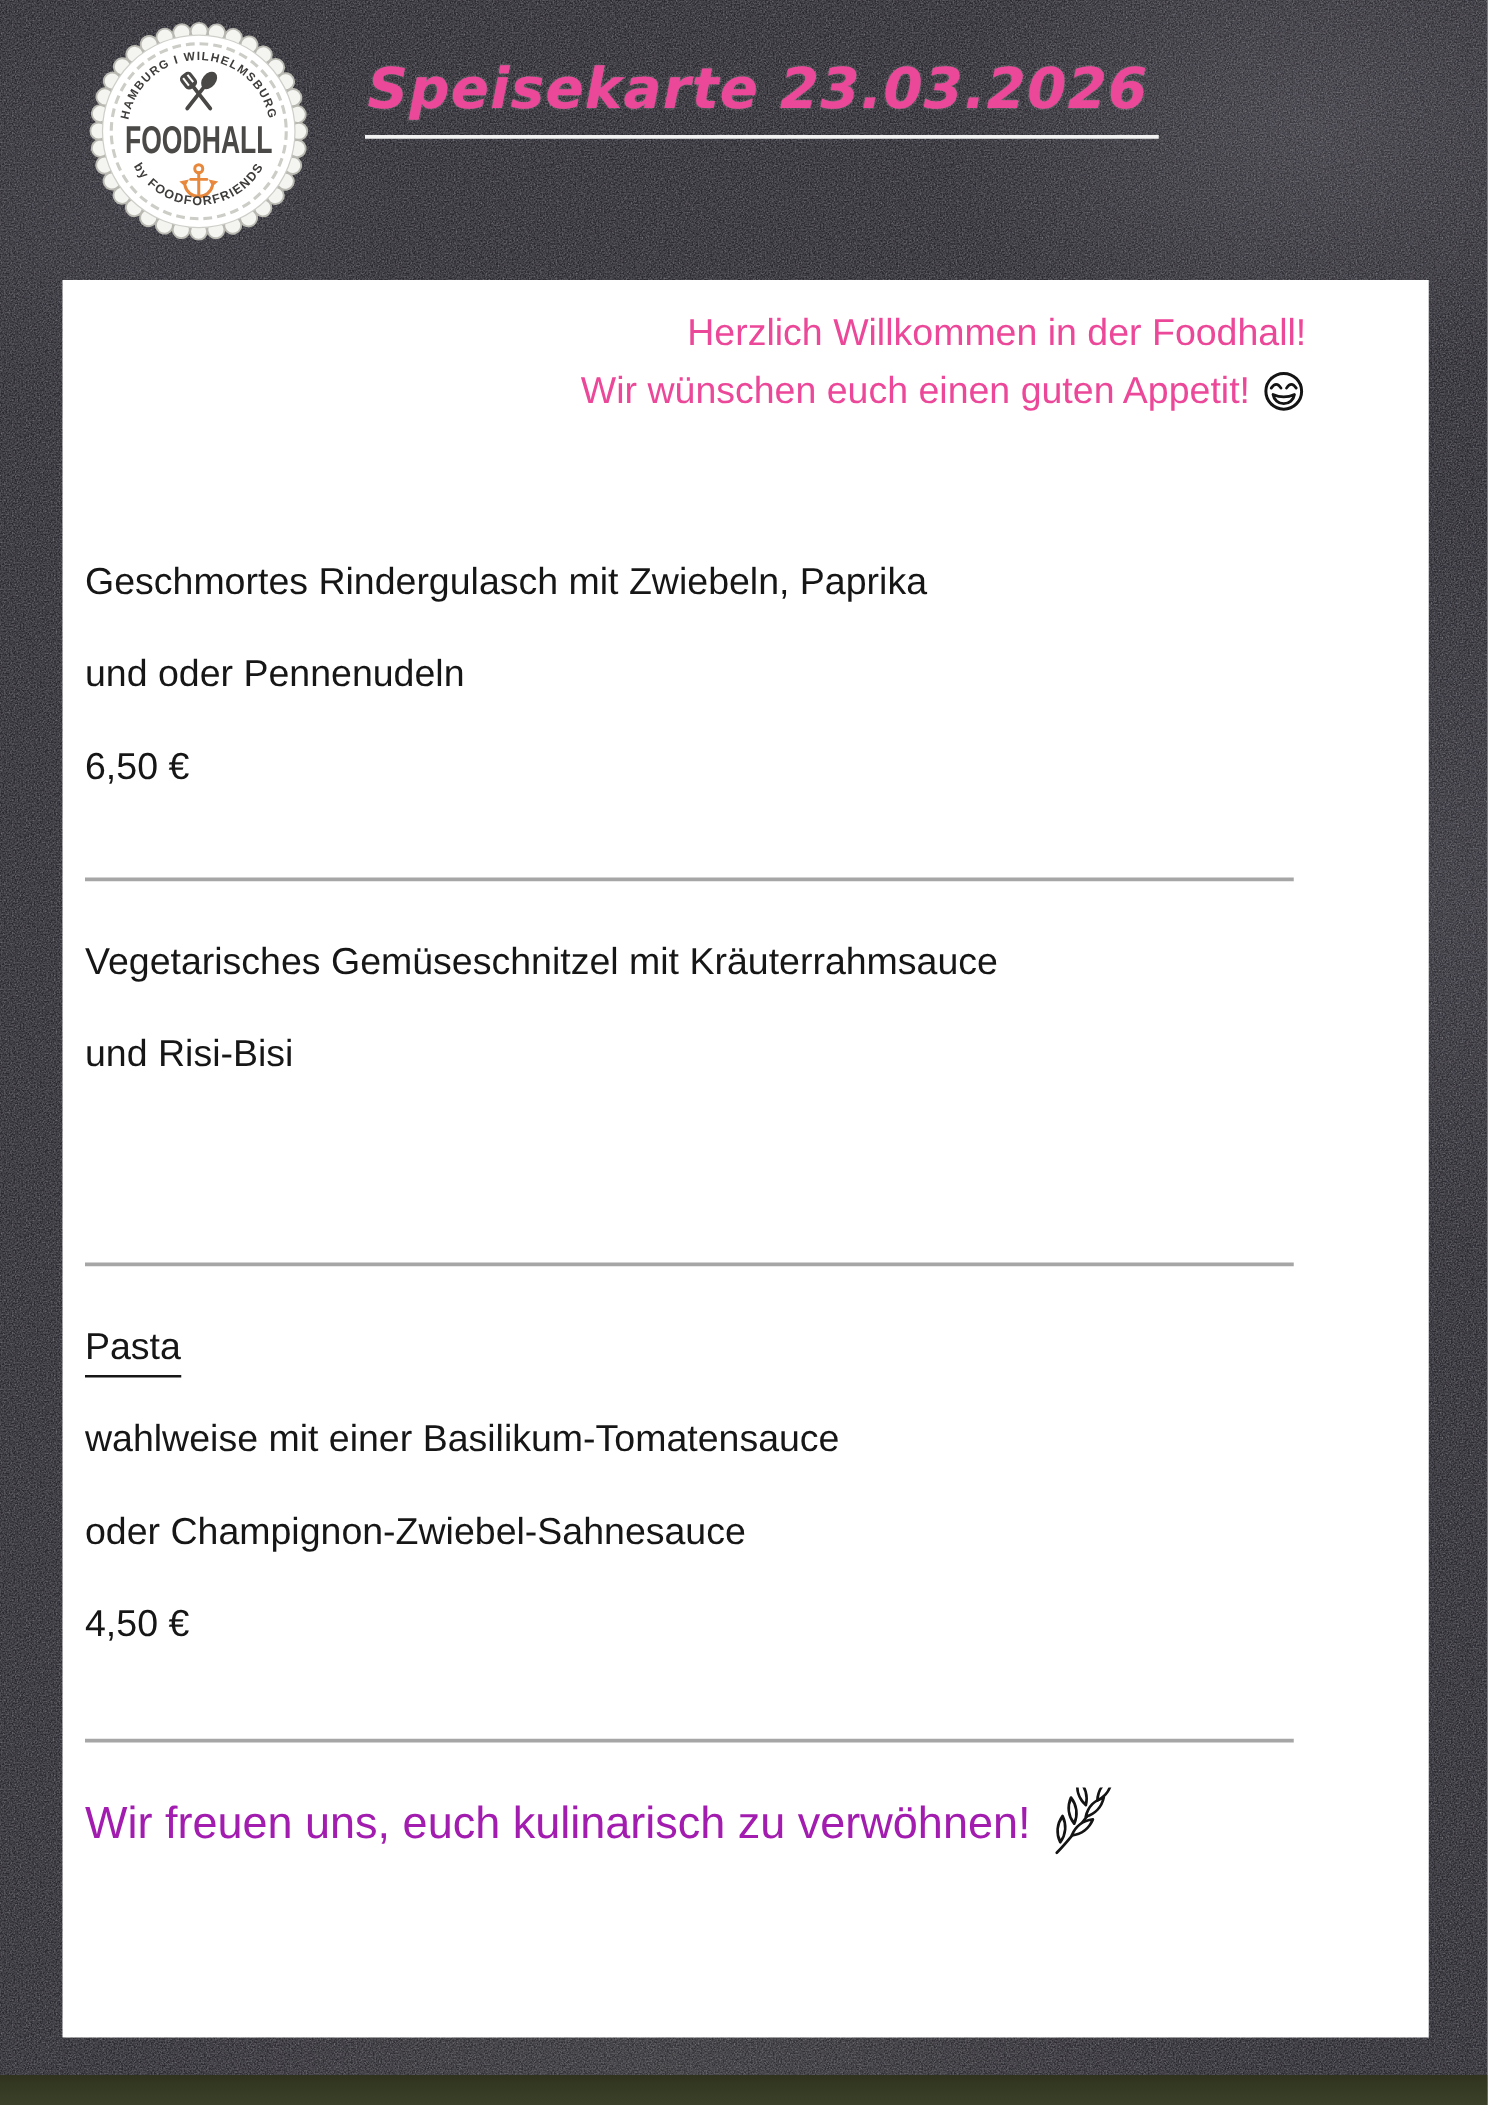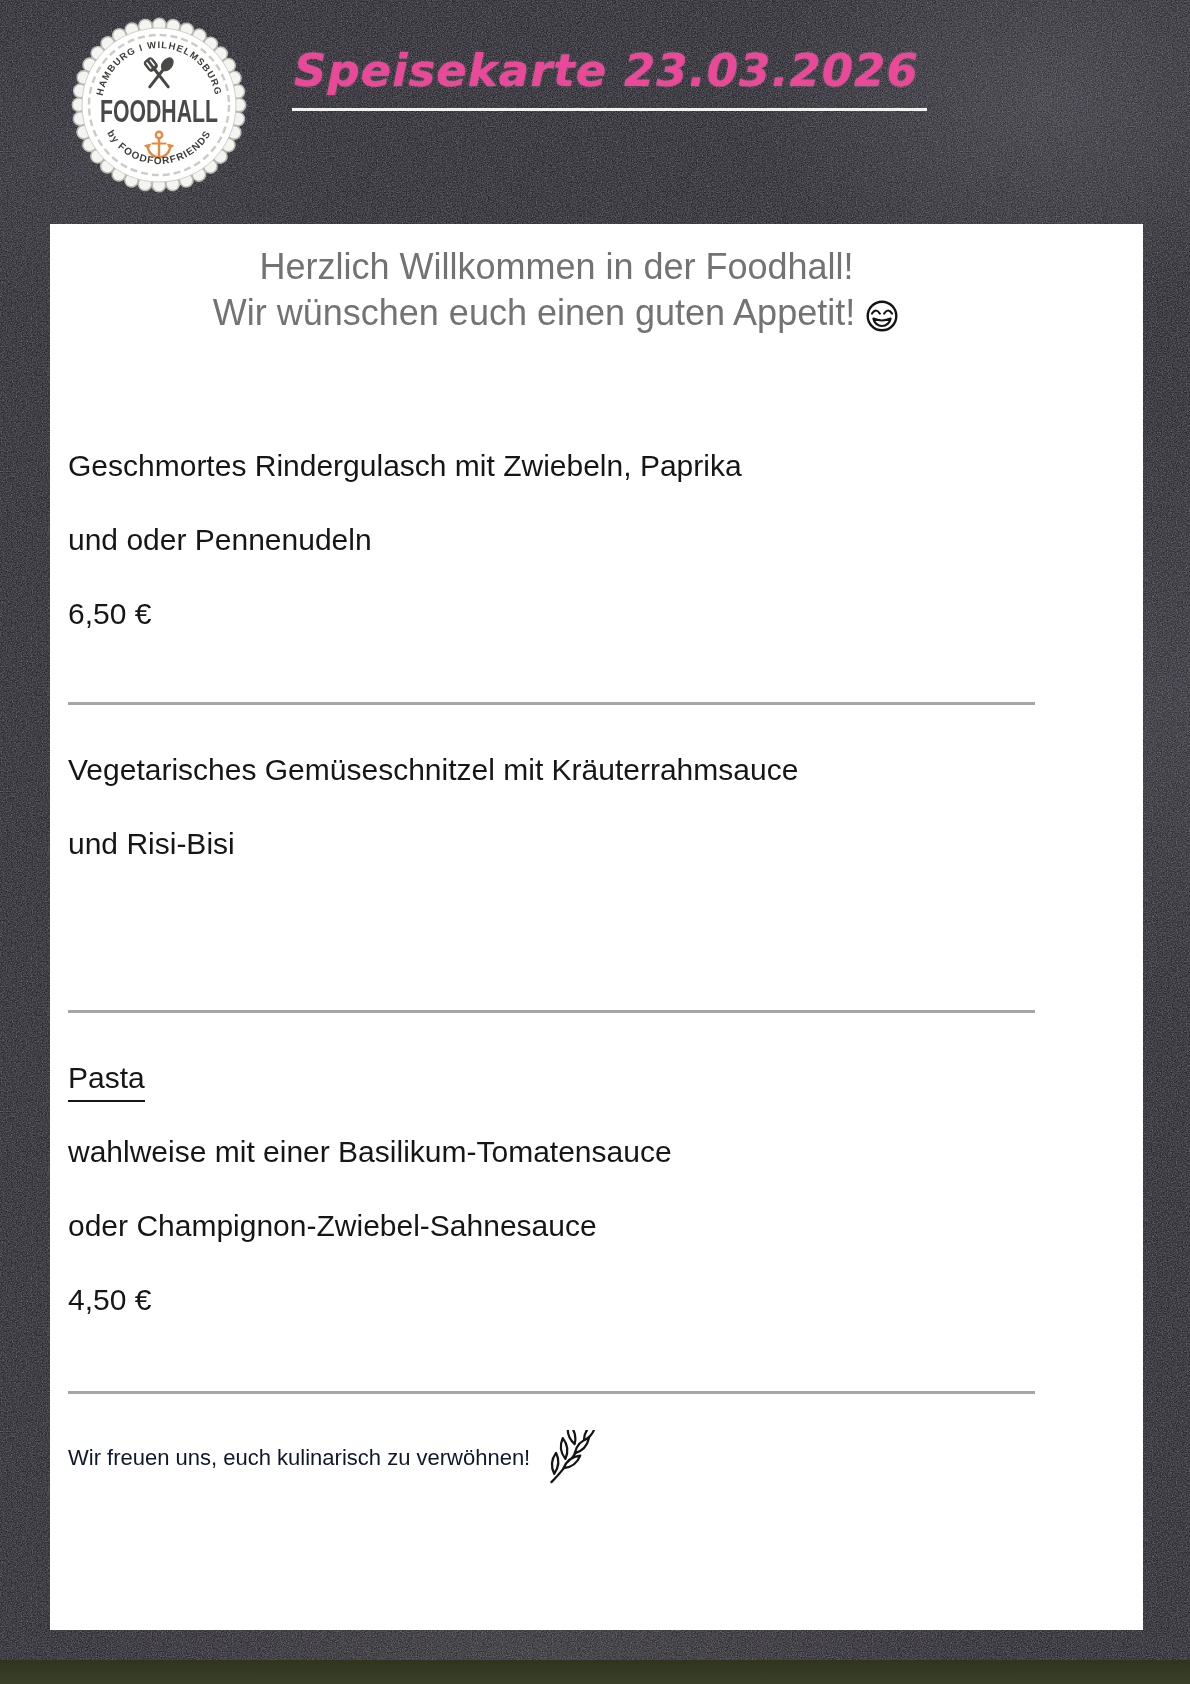--- a/index.html
+++ b/index.html
@@ -35,37 +35,37 @@
     padding:0 8px 11px 2px;
     text-shadow:0 0 2px rgba(255,255,255,.35);
   }
   
   .card{
     position:absolute;left:50px;top:224px;width:1093px;height:1406px;
     background:#ffffff;z-index:4;color:#161616;
   }
   .welcome{
     position:absolute;left:18px;top:20px;width:977px;
-    text-align:center;font-size:36px;line-height:46px;color:#737373;
+    text-align:right;font-size:30px;line-height:46px;color:#ec4899;
   }
   .smiley{vertical-align:-9px;margin-left:9px;}
   .mline{
     position:absolute;left:18px;width:1010px;
     font-size:30px;line-height:38px;white-space:nowrap;color:#161616;
   }
   .price{font-size:30px;}
   .heading-underline{
     display:inline-block;border-bottom:2.5px solid #161616;padding-bottom:3px;
   }
   .divider{
     position:absolute;left:18px;width:967px;height:3px;background:#a6a6a6;
   }
   .footer-line{
     position:absolute;left:18px;display:flex;align-items:center;gap:14px;
-    font-size:22px;line-height:38px;white-space:nowrap;color:#0f172a;
+    font-size:36px;line-height:38px;white-space:nowrap;color:#a21caf;
   }
   .footer-line svg{flex:0 0 auto;}
 </style>
 </head>
 <body>
 
 <div class="backdrop">
   <svg class="noise" width="1190" height="1684" aria-hidden="true">
     <filter id="chalkNoise">
       <feTurbulence type="fractalNoise" baseFrequency="0.8" numOctaves="2" seed="7"></feTurbulence>

